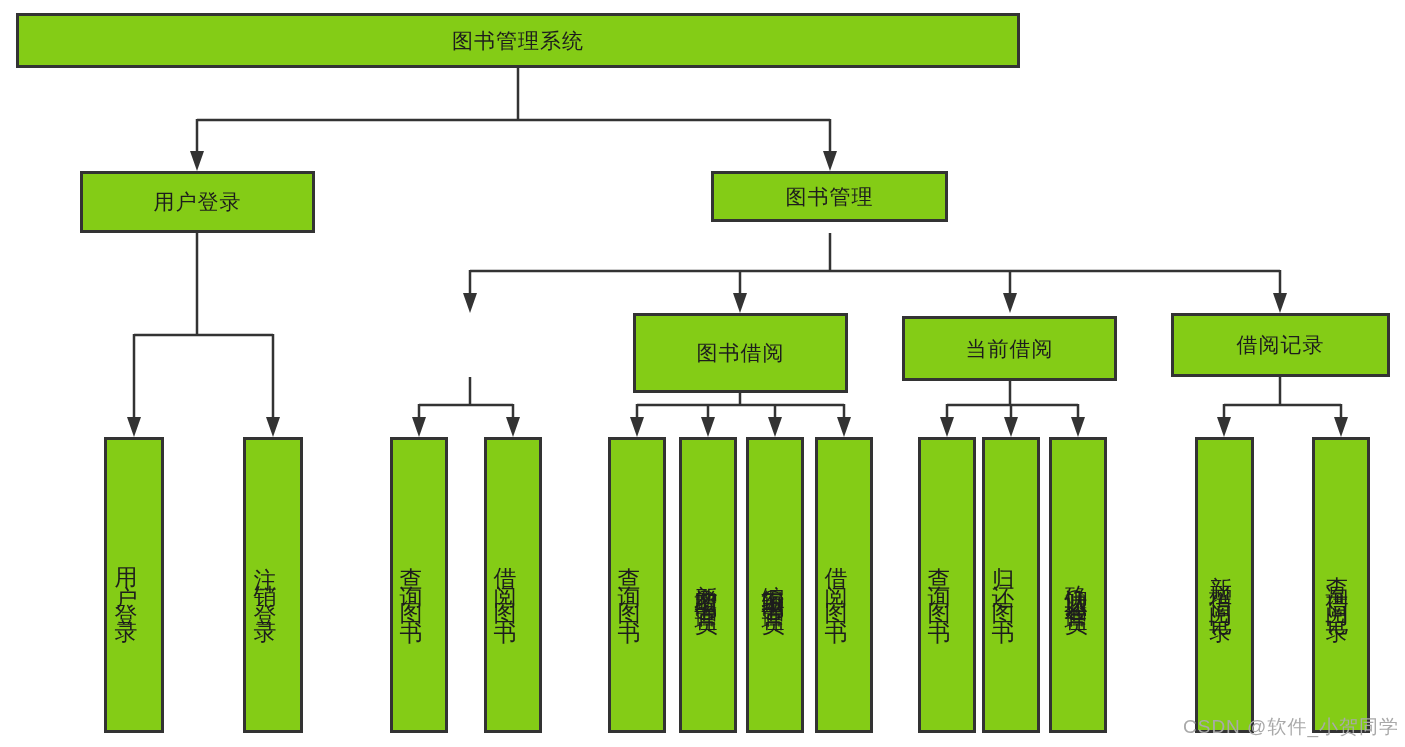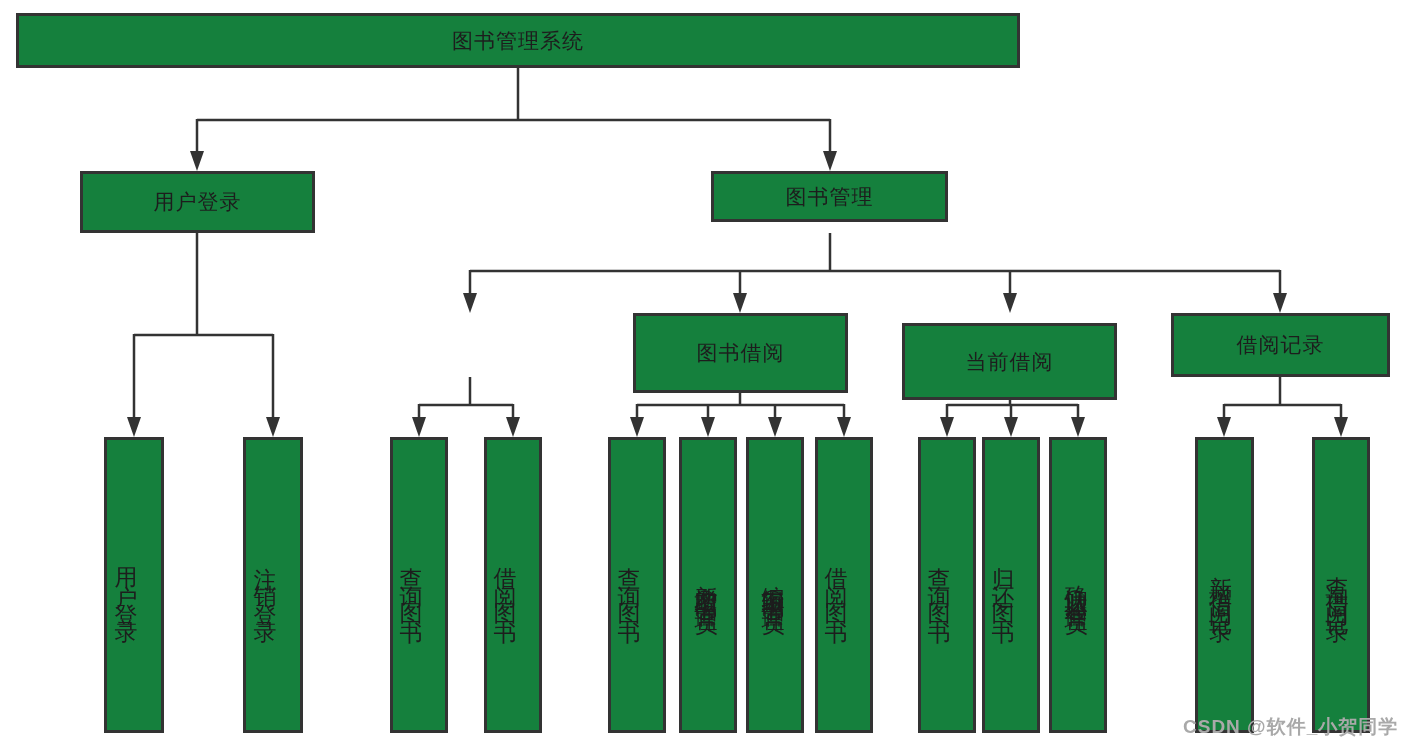--- a/index.html
+++ b/index.html
@@ -12,21 +12,21 @@
     font-family: "Liberation Sans", sans-serif;
   }
   svg.connectors {
     position: absolute;
     left: 0; top: 0;
     width: 1405px; height: 747px;
   }
   .box {
     position: absolute;
     box-sizing: border-box;
-    background: #15803d;
+    background: #84cc16;
     border: 3px solid #333333;
     display: flex;
     align-items: center;
     justify-content: center;
     text-align: right;
   }
   .lbl {
     font-size: 21px;
     color: #1d1d1d;
     letter-spacing: 1px;
@@ -43,21 +43,20 @@
   .sp6 .lbl { letter-spacing: 9px;  padding-block-start: 8px; }
   .sp9 .lbl { letter-spacing: 4px;  padding-block-start: 4px; }
   .watermark {
     position: absolute;
     left: 1183px;
     top: 714px;
     font-size: 19px;
     color: #a9a9a9;
     letter-spacing: 1px;
     white-space: nowrap;
-    font-weight: bold;
   }
 </style>
 </head>
 <body>
 
 <div class="stage">
 
   <svg class="connectors" viewBox="0 0 1405 747" xmlns="http://www.w3.org/2000/svg">
     <g stroke="#333333" stroke-width="2.5" fill="none">
       <path d="M518 66 L518 121"></path>
@@ -130,21 +129,21 @@
   <div class="box" style="left:80px;top:171px;width:235px;height:62px">
     <span class="lbl">用户登录</span>
   </div>
   <div class="box" style="left:711px;top:171px;width:237px;height:51px">
     <span class="lbl">图书管理</span>
   </div>
 
   <div class="box" style="left:633px;top:313px;width:215px;height:80px">
     <span class="lbl">图书借阅</span>
   </div>
-  <div class="box" style="left:902px;top:323px;width:215px;height:77px">
+  <div class="box" style="left:902px;top:316px;width:215px;height:65px">
     <span class="lbl">当前借阅</span>
   </div>
   <div class="box" style="left:1171px;top:313px;width:219px;height:64px">
     <span class="lbl">借阅记录</span>
   </div>
 
   <div class="box vert sp4" style="left:104px;top:437px;width:60px;height:296px">
     <span class="lbl">用户登录</span>
   </div>
   <div class="box vert sp4" style="left:243px;top:437px;width:60px;height:296px">

